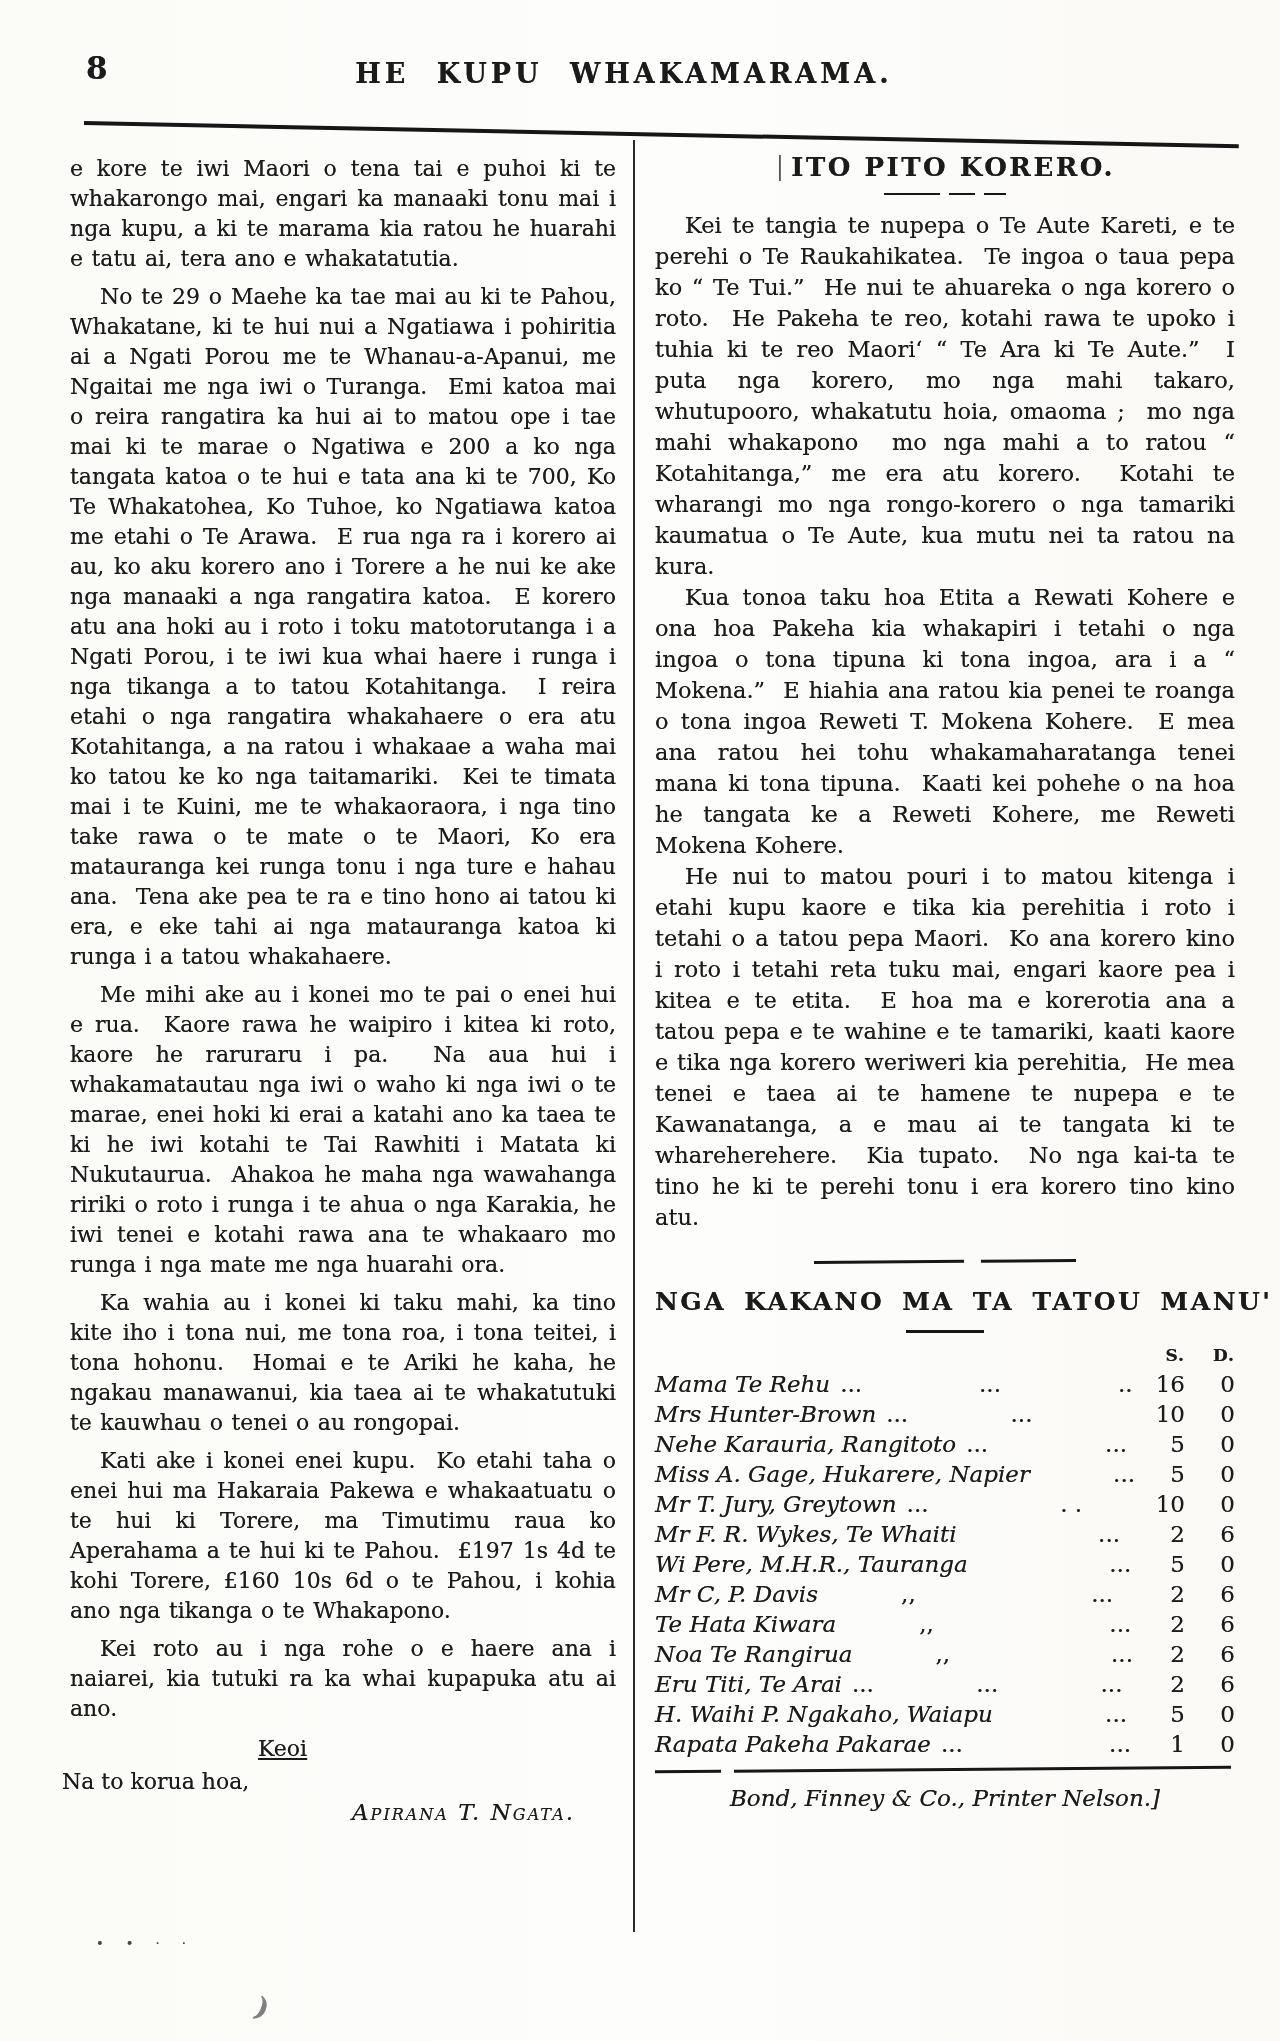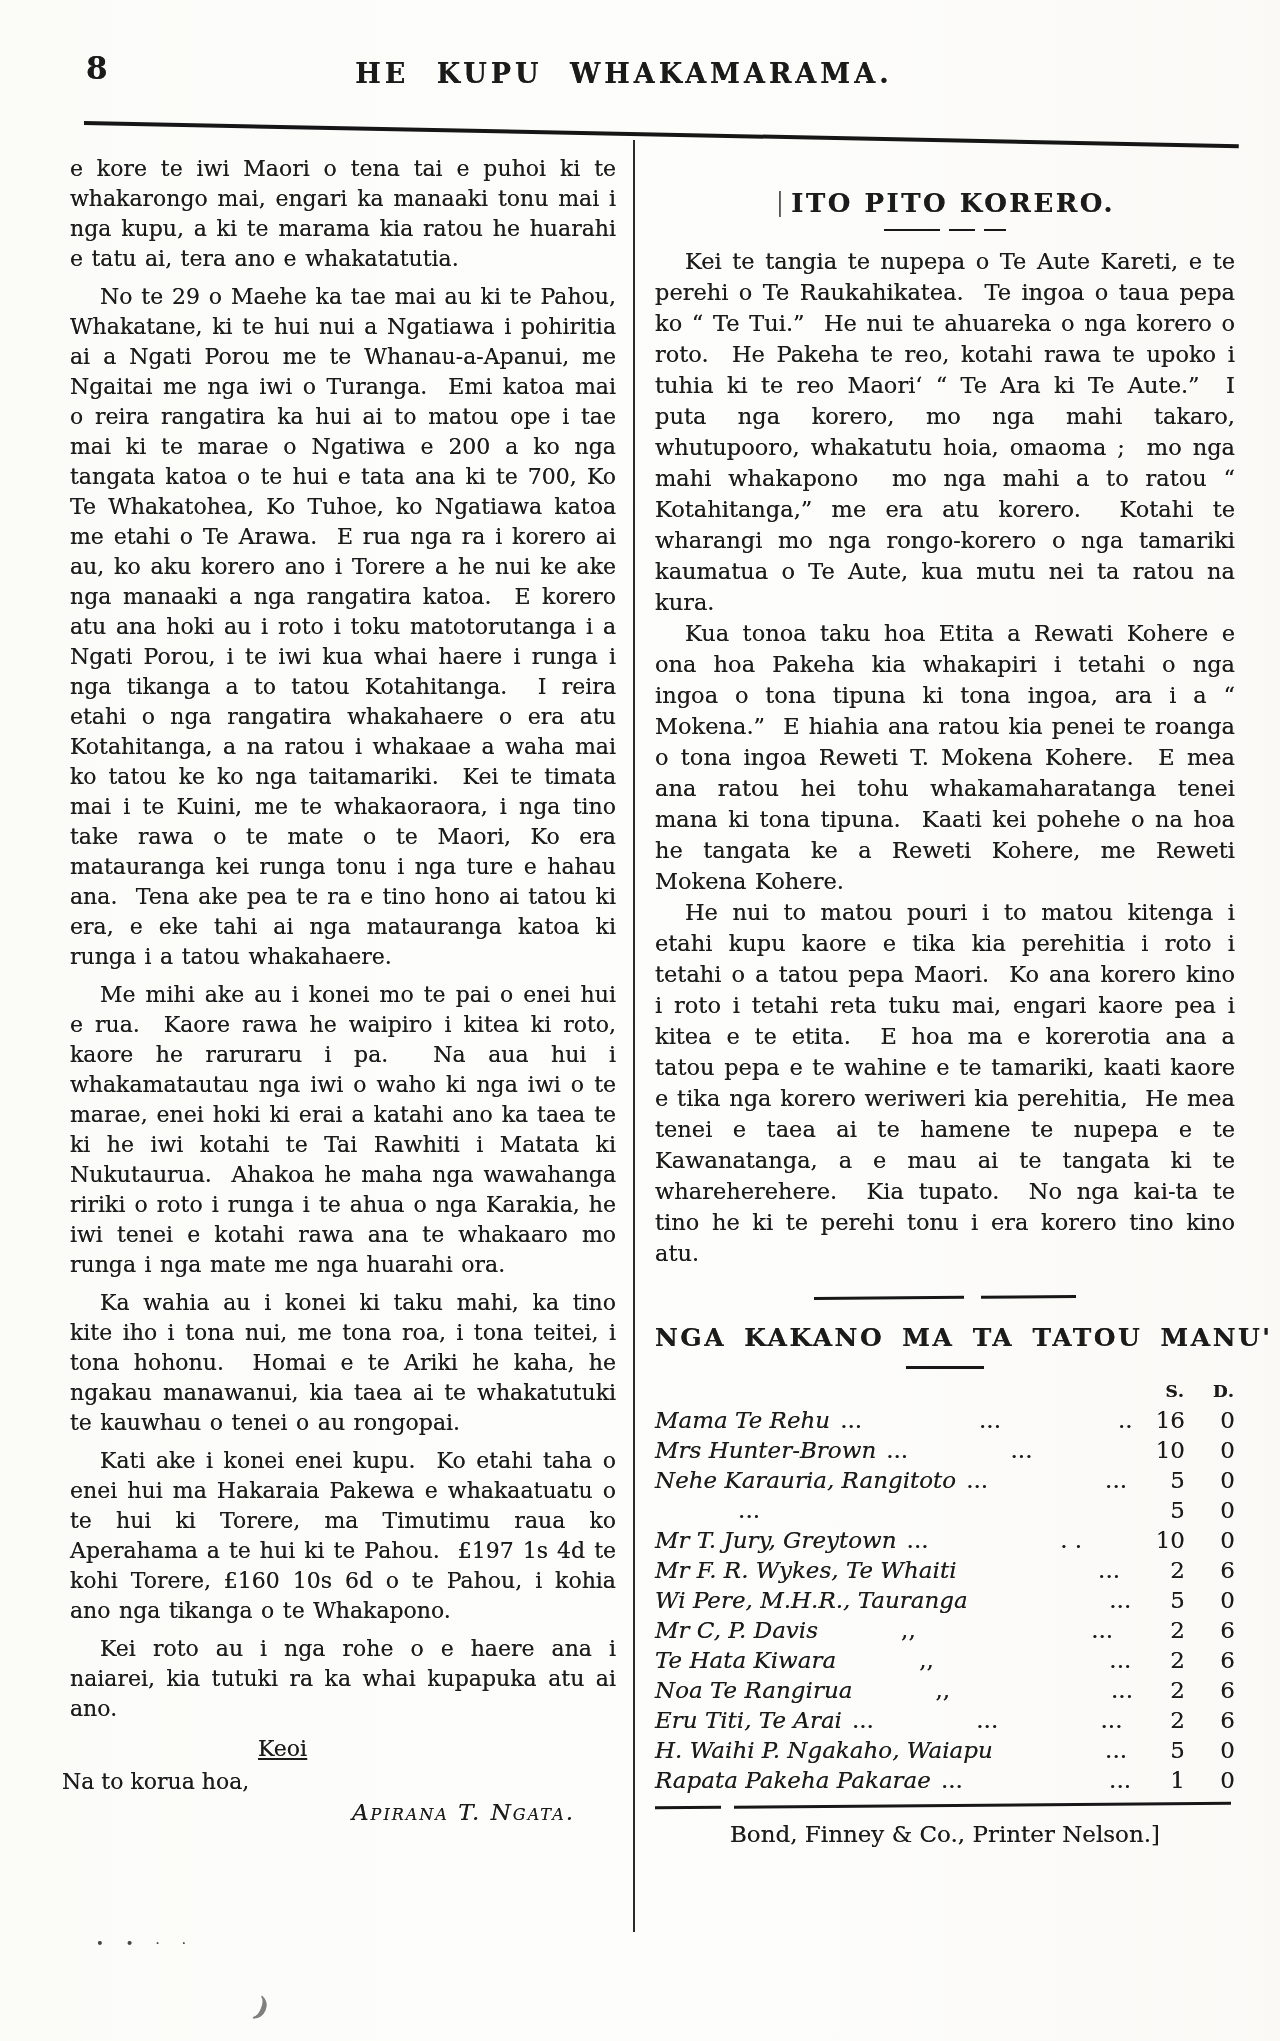--- a/index.html
+++ b/index.html
@@ -33,40 +33,40 @@
   .c-keoi{margin-left:196px;text-decoration:underline;}
   .c-sal{margin-top:3px;}
   .c-sig{margin-left:290px;font-variant:small-caps;letter-spacing:2px;font-size:23px;font-style:italic;}
 
   
   .right-col{
     position:absolute;left:655px;top:150px;width:580px;
     font-size:22.5px;line-height:31px;text-align:justify;
   }
   .right-col p{margin:0;white-space:pre-wrap;word-spacing:1.5px;text-indent:30px;}
-  .r-head{text-align:center;font-size:26px;font-weight:bold;letter-spacing:2.5px;line-height:1.25;white-space:nowrap;margin-top:36px;}
+  .r-head{text-align:center;font-size:26px;font-weight:bold;letter-spacing:2.5px;line-height:1.25;white-space:nowrap;}
   .head-mark{display:inline-block;transform:scaleX(.5);font-weight:normal;margin-right:5px;vertical-align:1px;}
   .rule-row{display:flex;justify-content:center;align-items:center;gap:9px;margin:9px 0 15px;}
   .rule-seg{height:2.6px;background:#171717;display:block;}
   .sec-divider{margin-top:27px;display:flex;gap:17px;justify-content:center;transform:rotate(-.4deg);}
   .seeds-head{margin-top:23px;font-size:25px;font-weight:bold;letter-spacing:2.5px;word-spacing:7px;white-space:nowrap;text-align:left;}
   .seeds-rule{display:flex;justify-content:center;margin:13px 0 6px;}
 
   
   .table{margin-top:10px;font-size:23px;}
   .t-row{display:flex;line-height:30px;align-items:baseline;}
   .t-name{white-space:nowrap;font-style:italic;}
   .t-leader{flex:1;white-space:pre;overflow:hidden;padding-left:10px;}
   .t-s{width:52px;text-align:right;flex:none;}
   .t-d{width:50px;text-align:right;flex:none;}
   .t-head{line-height:24px;margin-bottom:2px;}
   .t-head .t-s,.t-head .t-d{font-size:17px;font-weight:bold;letter-spacing:1px;}
 
   .footer-rule{margin-top:9px;display:flex;gap:13px;transform:rotate(-.45deg);}
-  .imprint{margin-top:12px;text-align:center;font-size:23px;text-indent:0 !important;}
+  .imprint{margin-top:12px;text-align:center;font-size:23px;text-indent:0 !important;font-style:italic;}
 
   
   .dots{position:absolute;left:96px;top:1936px;font-size:13px;letter-spacing:9px;opacity:.8;}
   .curl{position:absolute;left:256px;top:1992px;font-size:27px;opacity:.55;transform:rotate(22deg);font-weight:bold;}
 </style>
 </head>
 <body>
 
 <div class="paper ink">
 
@@ -134,20 +134,21 @@
         <span class="t-s">10</span>
         <span class="t-d">0</span>
       </div>
       <div class="t-row">
         <span class="t-name">Nehe Karauria, Rangitoto</span>
         <span class="t-leader">...                ...</span>
         <span class="t-s">5</span>
         <span class="t-d">0</span>
       </div>
       <div class="t-row">
+        <span class="t-name">Miss A. Gage, Hukarere, Napier</span>
         <span class="t-leader">          ...</span>
         <span class="t-s">5</span>
         <span class="t-d">0</span>
       </div>
       <div class="t-row">
         <span class="t-name">Mr T. Jury, Greytown</span>
         <span class="t-leader">...                  . .</span>
         <span class="t-s">10</span>
         <span class="t-d">0</span>
       </div>

